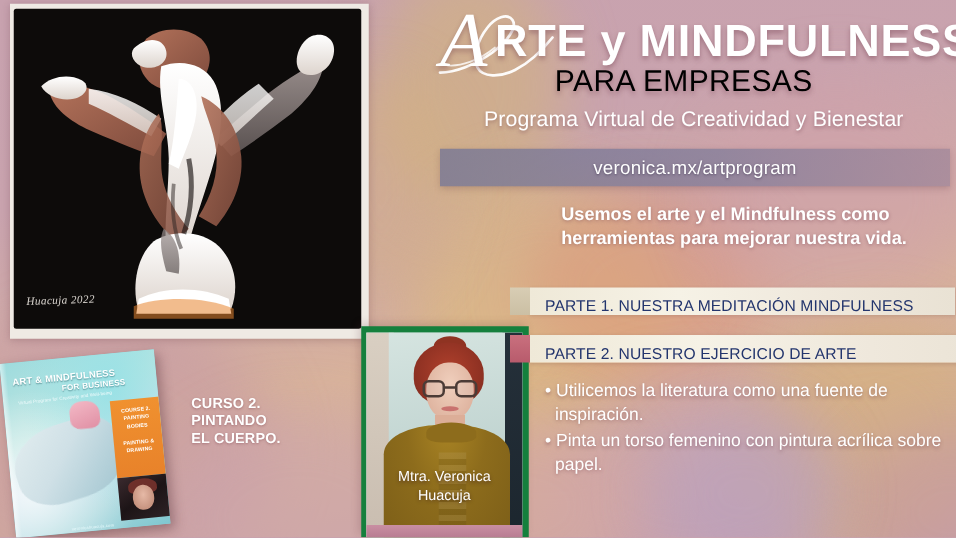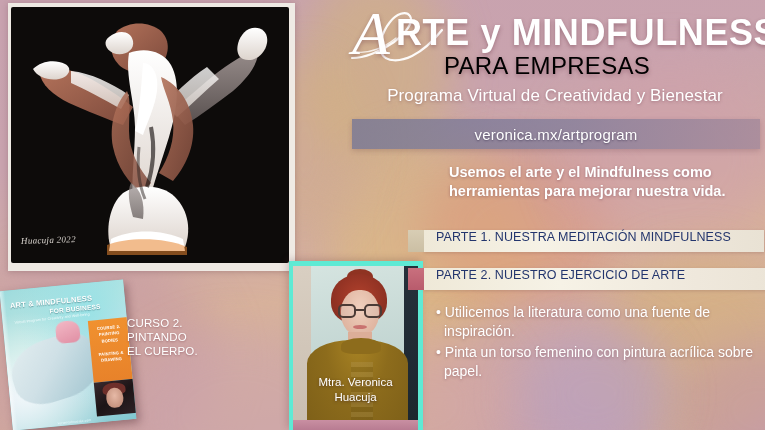--- a/index.html
+++ b/index.html
@@ -125,30 +125,30 @@
     position:absolute; left:0; right:0; bottom:1px;
     text-align:center; color:#e9fbfd; font-size:3.2px; letter-spacing:.2px;
   }
   .br-spine {
     position:absolute; left:0; top:0; bottom:0; width:5px;
     background:linear-gradient(90deg,rgba(255,255,255,.55),rgba(255,255,255,0));
   }
 
   
   .curso {
-    position:absolute; left:127px; top:316px;
-    color:#fff; font-size:11.5px; font-weight:normal; line-height:1.22;
+    position:absolute; left:153px; top:316px;
+    color:#fff; font-size:11.5px; font-weight:bold; line-height:1.22;
     letter-spacing:.15px;
     text-shadow:0 1px 2px rgba(120,60,70,.45);
   }
 
   
   .portrait-frame {
     position:absolute; left:289px; top:261px; width:134px; height:169px;
-    background:#5eead4;
+    background:#15803d;
     box-shadow:-2px -2px 7px rgba(90,45,55,.22);
   }
   .portrait {
     position:absolute; left:4px; top:5px; right:5px; bottom:0px;
     overflow:hidden;
     background:linear-gradient(160deg,#cfe0dc 0%,#bcd2cf 40%,#b7ccc9 100%);
   }
   .p-wallL { position:absolute; left:0; top:0; width:22px; bottom:0; background:linear-gradient(180deg,#d9cfc2,#c9bdb0); }
   .p-wallR { position:absolute; right:0; top:0; width:16px; bottom:0; background:linear-gradient(180deg,#25303a,#1c262e); }
   .p-board { position:absolute; left:18px; top:0; right:14px; height:132px; background:linear-gradient(170deg,#d5e4e0,#b9cecb); }
@@ -222,21 +222,21 @@
   }
 
   .lead {
     position:absolute; left:449px; top:163px; width:300px;
     color:#fff; font-size:14.5px; line-height:1.33;
     text-shadow:0 1px 3px rgba(110,60,75,.45);
     font-weight:bold;
   }
 
   .parte {
-    position:absolute; height:22px; display:flex; align-items:flex-start;
+    position:absolute; height:22px; display:flex; align-items:flex-end;
     padding-left:12px;
     background:linear-gradient(90deg,#efe9d8 0%,#f6f2e6 35%,#efe8dc 70%,#e9e2d4 100%);
     box-shadow:0 1px 3px rgba(90,50,60,.2);
   }
   .parte span {
     color:#23356d; font-size:12.5px; letter-spacing:.1px; white-space:nowrap;
   }
   .parte1 { left:424px; top:230px; width:340px; }
   .parte2 { left:424px; top:268px; width:390px; }
   .parte-tab {

